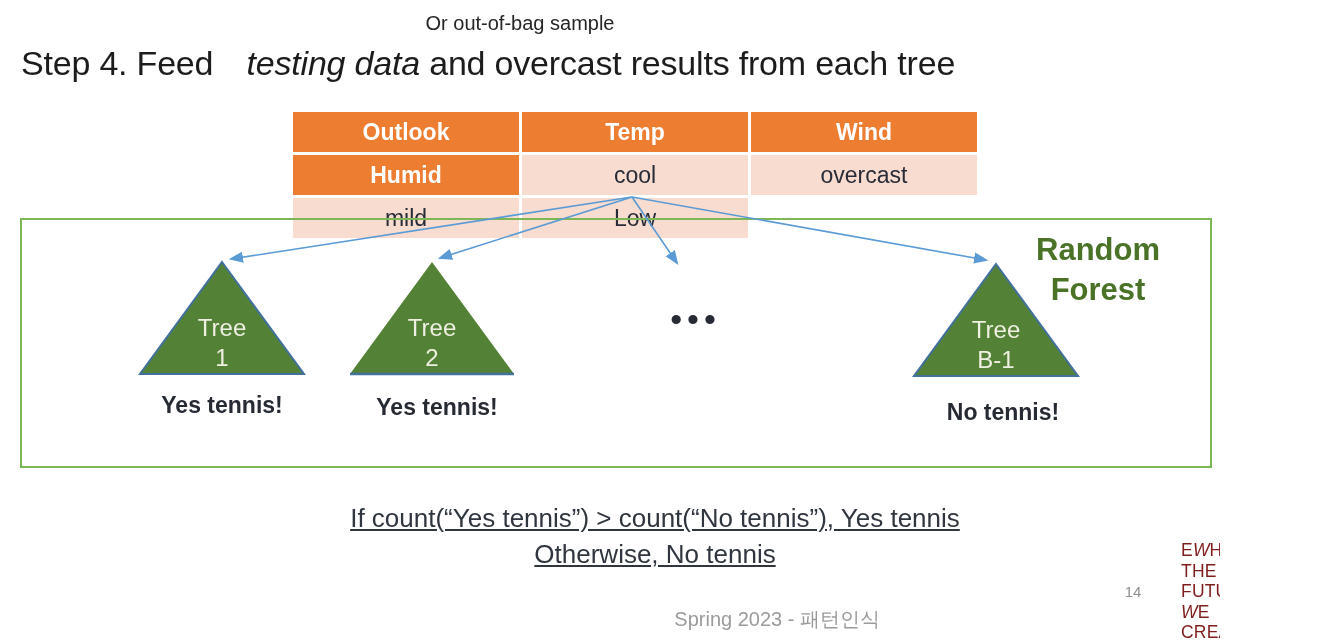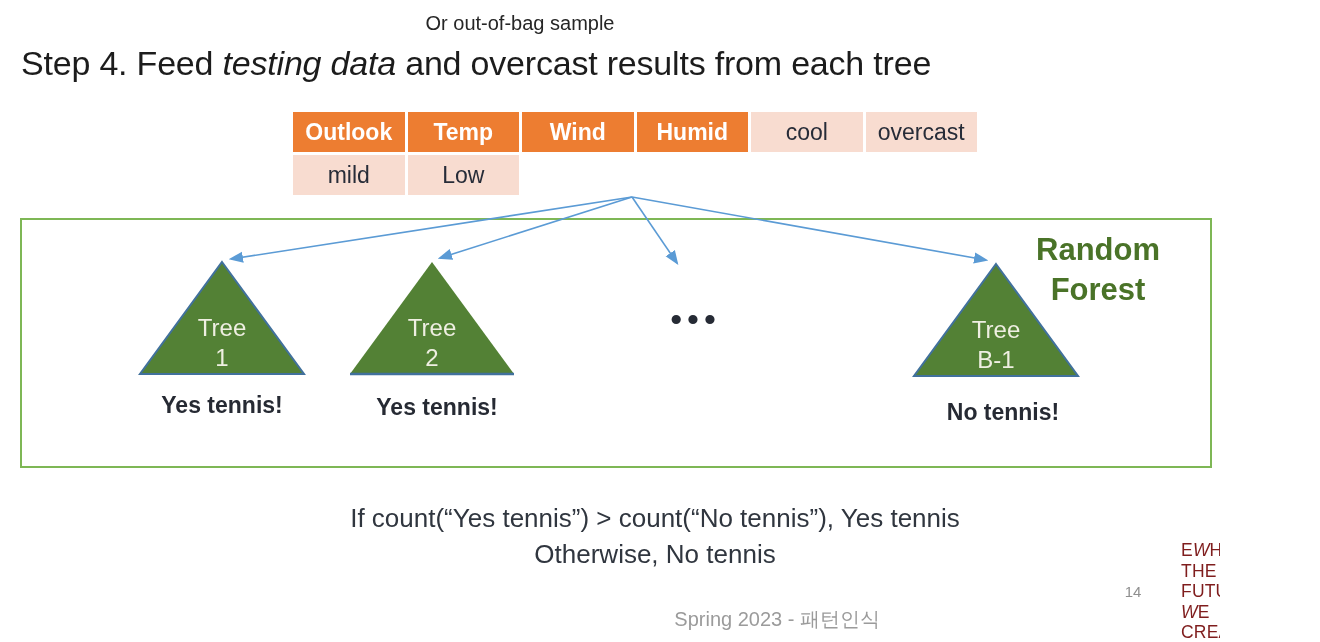--- a/index.html
+++ b/index.html
@@ -21,27 +21,27 @@
   }
   .title {
     position: absolute;
     left: 21px; top: 44px;
     font-size: 34px;
     font-weight: 300;
     color: #1c1c1c;
     white-space: nowrap;
     letter-spacing: -0.2px;
   }
-  .title em { font-style: italic; font-weight: 300; }
+  .title em { font-style: italic; font-weight: 300; margin-left: 24px; }
 
   .feature-table {
     position: absolute;
     left: 293px; top: 112px; width: 684px;
     display: grid;
-    grid-template-columns: repeat(6, 1fr);
+    grid-template-columns: repeat(3, 1fr);
     gap: 3px;
     background: #ffffff;
   }
   .feature-table .hcell {
     background: #ED7D31;
     color: #ffffff;
     font-weight: bold;
     font-size: 23px;
     height: 40px;
     display: flex; align-items: center; justify-content: center;
@@ -117,20 +117,21 @@
     color: #4A7328;
   }
 
   .rule {
     position: absolute;
     left: 160px; top: 500px; width: 990px;
     text-align: center;
     font-size: 26px;
     line-height: 36px;
     color: #30363F;
+    text-decoration: underline;
   }
 
   .footer-course {
     position: absolute;
     left: 420px; top: 606px; width: 460px;
     text-align: right;
     font-size: 20px;
     color: #9B9B9B;
   }
   .page-number {

